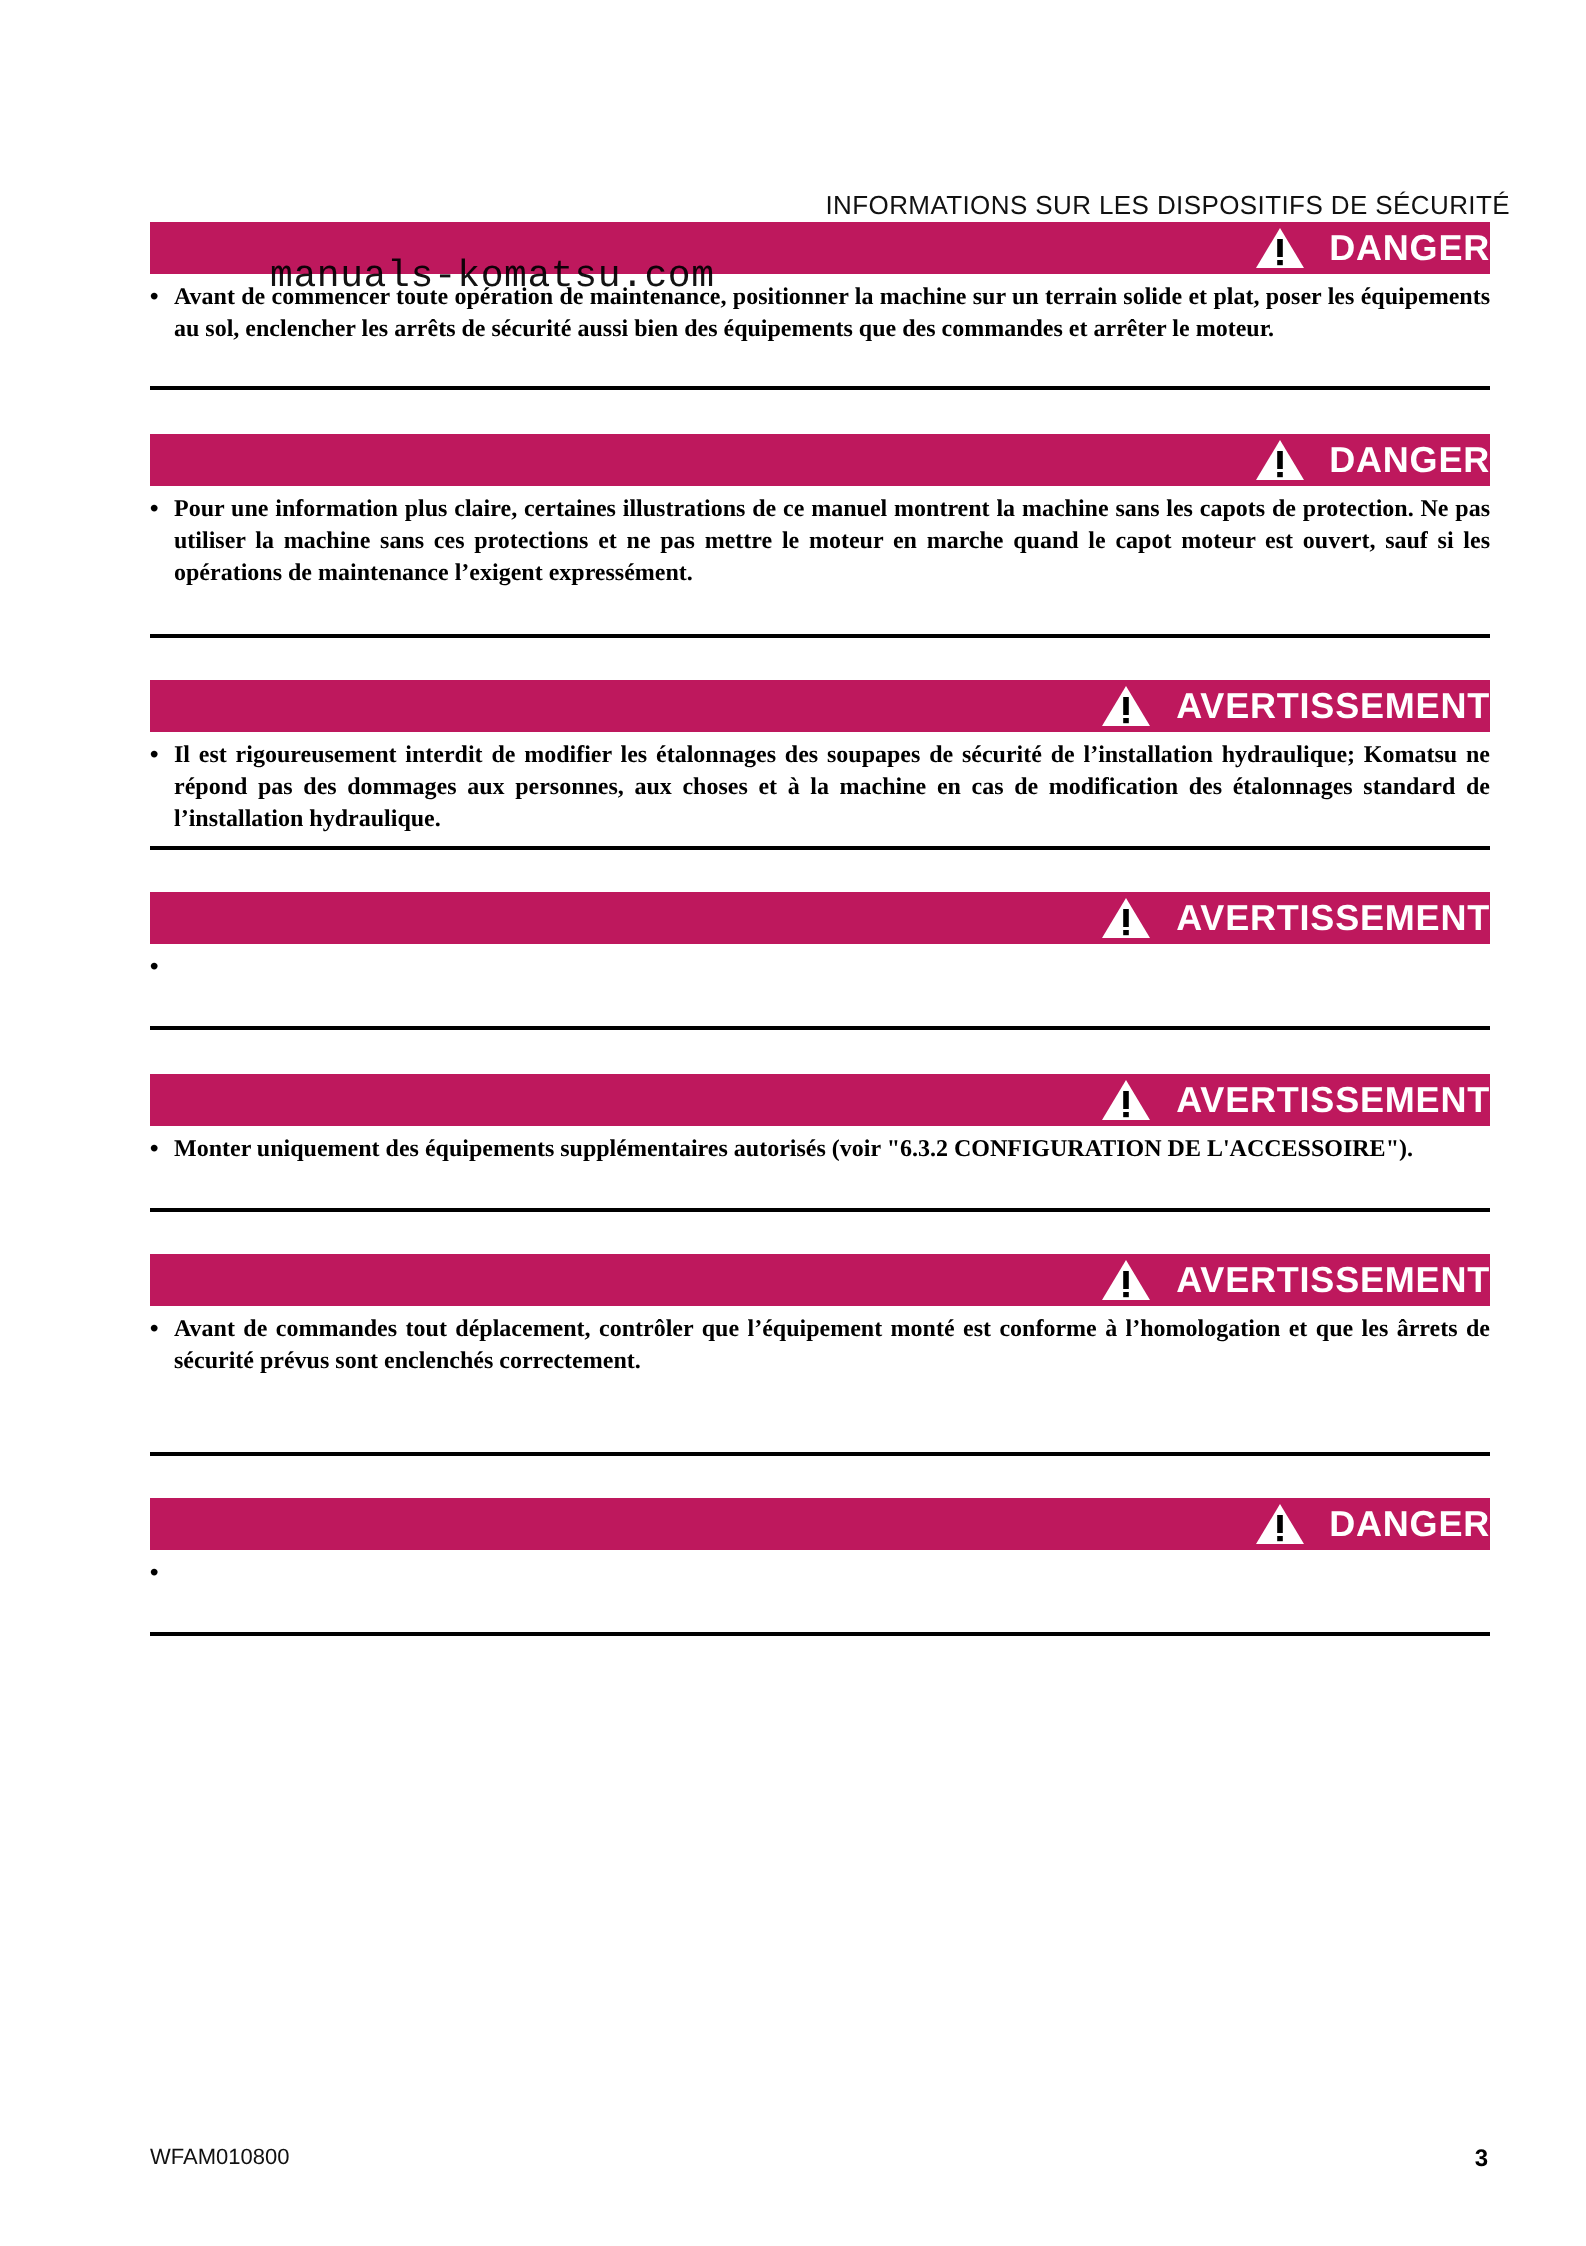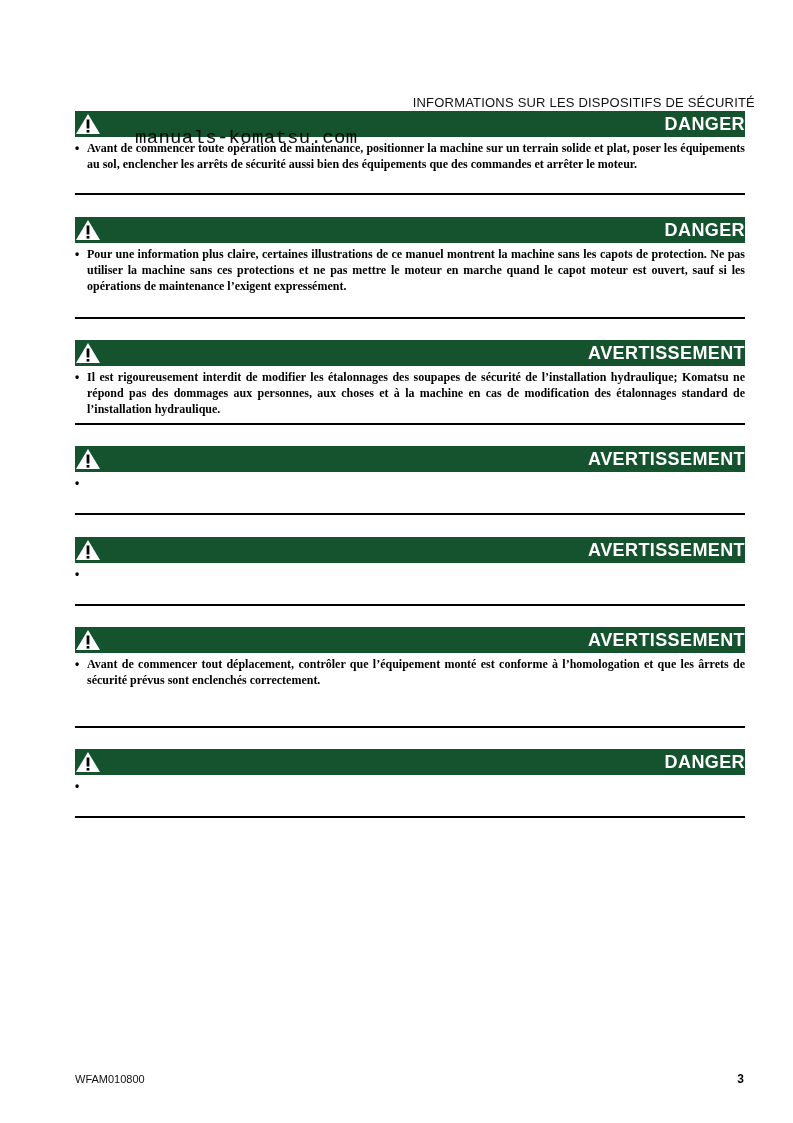--- a/index.html
+++ b/index.html
@@ -1,22 +1,22 @@
 <!DOCTYPE html>
 <html><head>
   <meta charset="utf-8">
   <style>
     html, body { margin: 0; padding: 0; background: #ffffff; }
     body { width: 793px; height: 1123px; position: relative; overflow: hidden;
            font-family: "Liberation Sans", "DejaVu Sans", sans-serif; color: #000; }
     .running-header { position: absolute; top: 51px; right: 38px; font-size: 13px;
            letter-spacing: 0.2px; color: #111; margin-top: 44px; }
     .notice { position: absolute; left: 75px; width: 670px; }
-    .notice-bar { height: 26px; background: #14532d; color: #fff; display: flex;
-           align-items: center; justify-content: space-between; }
+    .notice-bar { height: 26px; background: #be185d; color: #fff; display: flex;
+           align-items: center; justify-content: flex-end; }
     .notice-bar .tri { width: 26px; height: 22px; margin-right: 12px; display: inline-block; }
     .notice-bar .label { font-weight: bold; font-size: 18px; letter-spacing: 0.4px; }
     .notice-body { position: relative; padding: 3px 0 6px 12px; font-family: "Liberation Sans Narrow", "Liberation Sans", sans-serif;
            font-size: 12px; font-weight: bold; line-height: 16px; text-align: justify;
            transform-origin: left top; }
     .notice-body p { margin: 0; text-align: justify; text-align-last: left; font-family: Liberation Serif, serif; }
     .notice-body .bullet { position: absolute; left: 0; top: 3px; font-size: 12px; line-height: 16px; }
     .notice-rule { position: absolute; left: 0; width: 670px; height: 2px; background: #000; }
     .watermark { position: absolute; left: 135px; top: 127px; font-size: 19px; color: #000;
            letter-spacing: 0.3px; font-family: Liberation Mono, monospace; opacity: 0.92; }
@@ -97,36 +97,37 @@
   <div class="notice-bar">
     <svg class="tri" viewBox="0 0 26 22">
         <polygon points="13,1 25,21 1,21" fill="#fff"></polygon>
         <rect x="11.6" y="6.5" width="2.8" height="9" fill="#000"></rect>
         <rect x="11.6" y="17" width="2.8" height="2.6" fill="#000"></rect>
       </svg>
     <span class="label">AVERTISSEMENT</span>
   </div>
   <div class="notice-body">
     <span class="bullet">•</span>
+    <p>Monter uniquement des équipements supplémentaires autorisés (voir "6.3.2 CONFIGURATION DE L'ACCESSOIRE").</p>
   </div>
   <div class="notice-rule" style="top:67px;"></div>
 </div>
 
 <div class="notice" style="top:627px;">
   <div class="notice-bar">
     <svg class="tri" viewBox="0 0 26 22">
         <polygon points="13,1 25,21 1,21" fill="#fff"></polygon>
         <rect x="11.6" y="6.5" width="2.8" height="9" fill="#000"></rect>
         <rect x="11.6" y="17" width="2.8" height="2.6" fill="#000"></rect>
       </svg>
     <span class="label">AVERTISSEMENT</span>
   </div>
   <div class="notice-body">
     <span class="bullet">•</span>
-    <p>Avant de commencer tout déplacement, contrôler que l’équipement monté est conforme à l’homologation et que les ârrets de sécurité prévus sont enclenchés correctement.</p>
+    <p>Avant de commandes tout déplacement, contrôler que l’équipement monté est conforme à l’homologation et que les ârrets de sécurité prévus sont enclenchés correctement.</p>
   </div>
   <div class="notice-rule" style="top:99px;"></div>
 </div>
 
 <div class="notice" style="top:749px;">
   <div class="notice-bar">
     <svg class="tri" viewBox="0 0 26 22">
         <polygon points="13,1 25,21 1,21" fill="#fff"></polygon>
         <rect x="11.6" y="6.5" width="2.8" height="9" fill="#000"></rect>
         <rect x="11.6" y="17" width="2.8" height="2.6" fill="#000"></rect>

